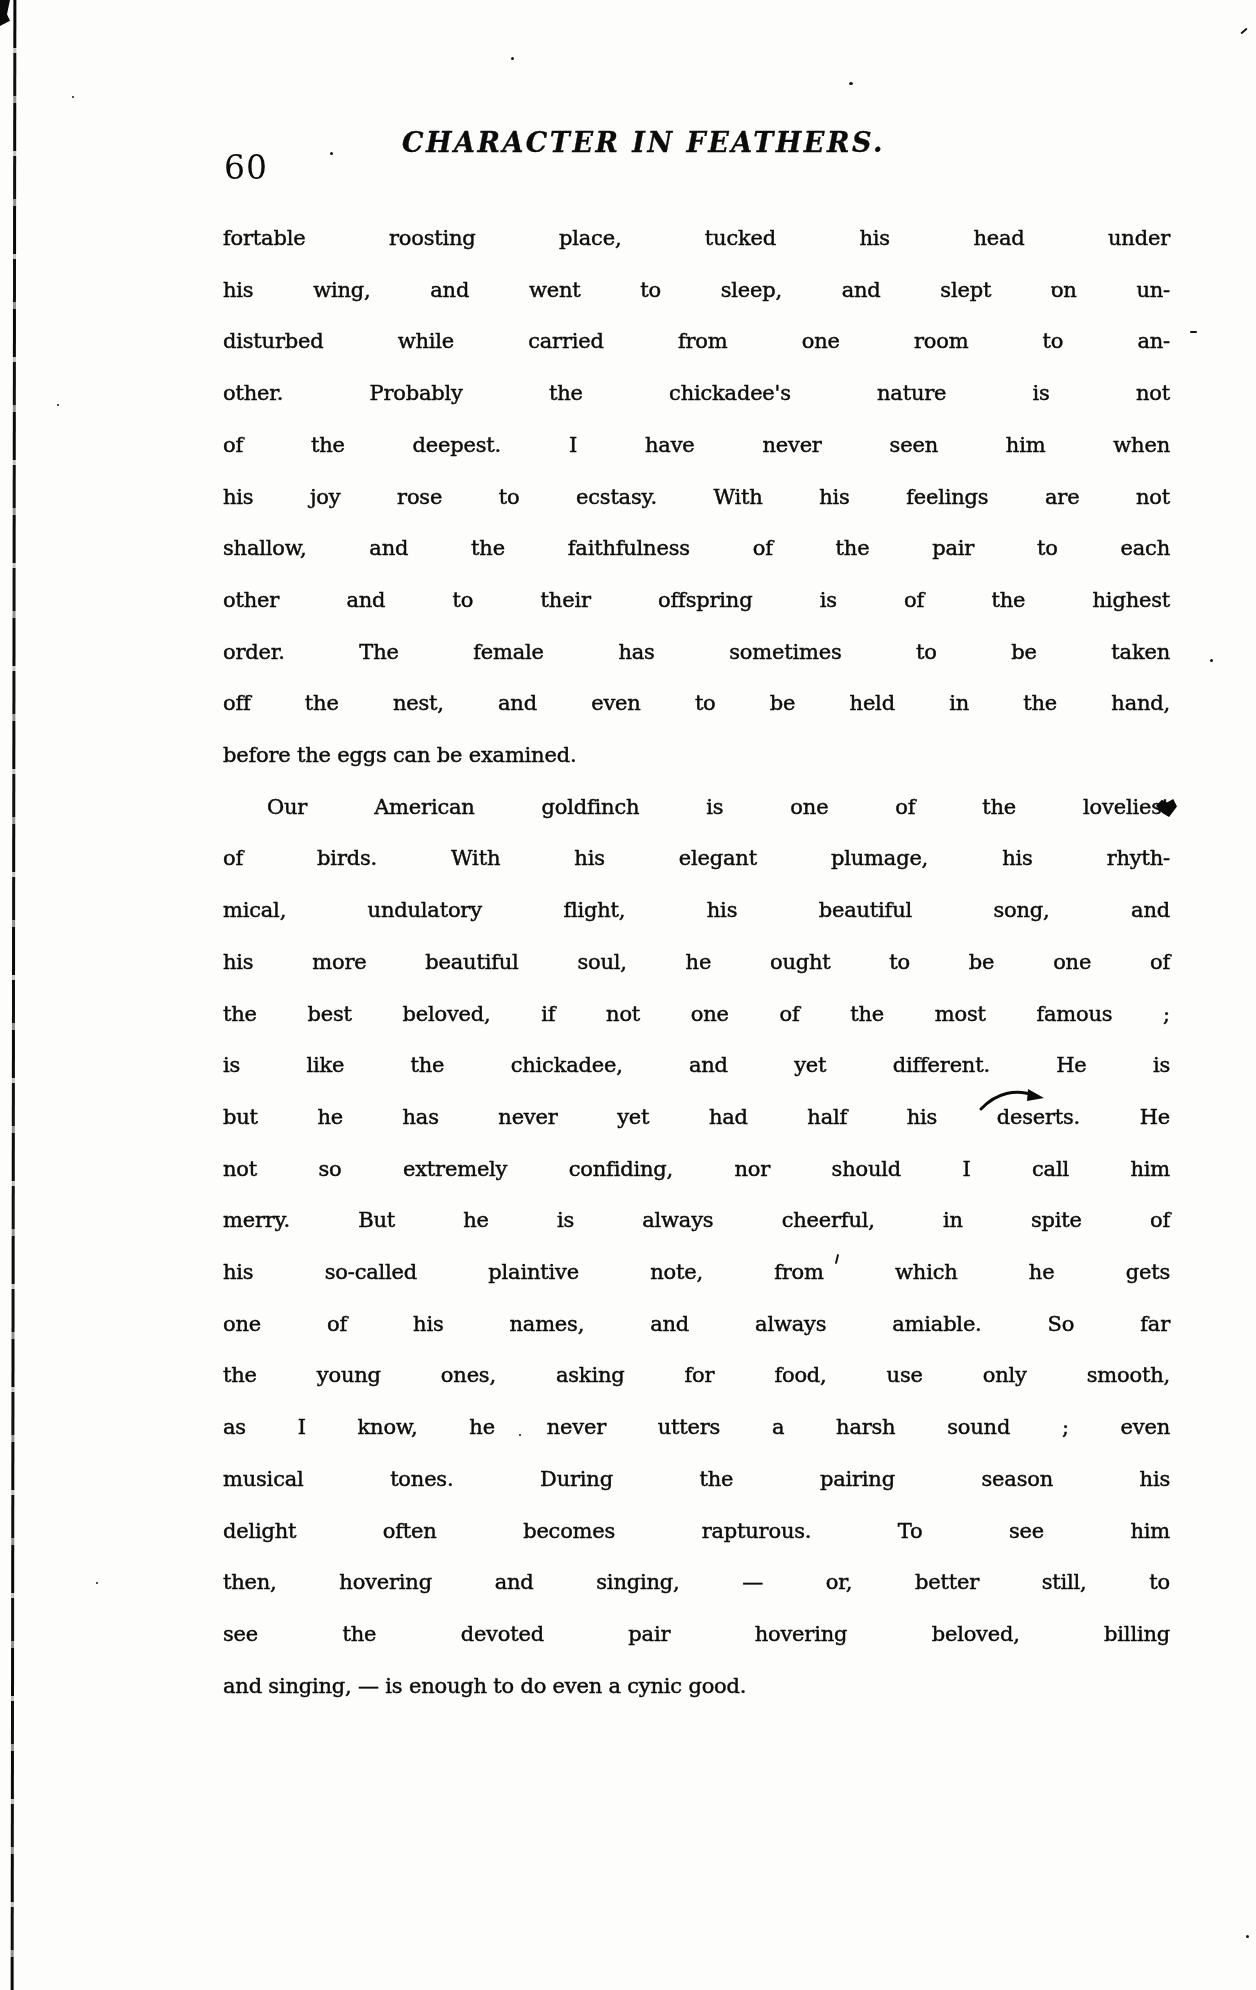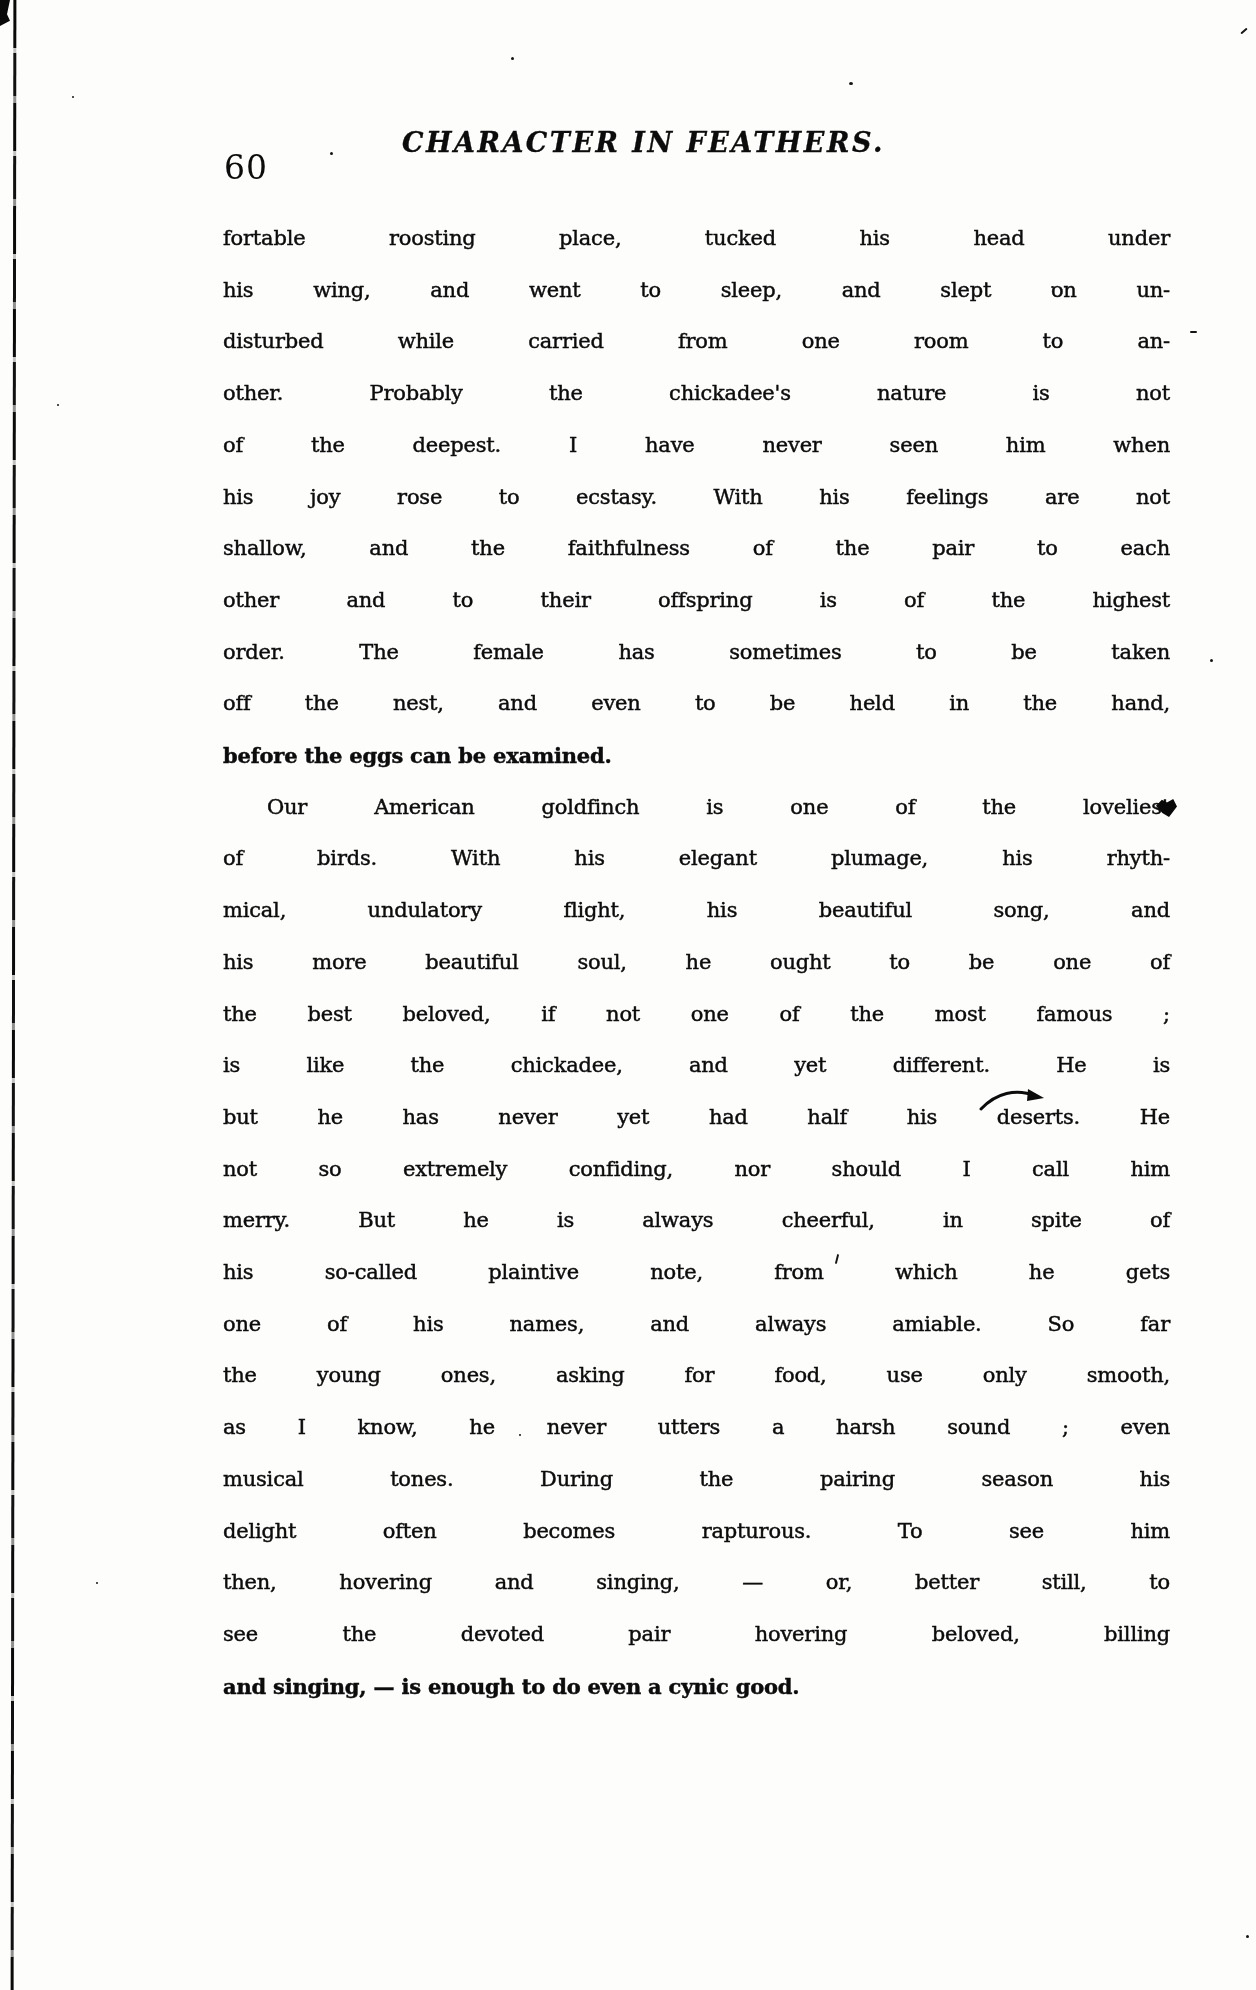--- a/index.html
+++ b/index.html
@@ -35,21 +35,21 @@
     font-size:27px;font-style:italic;font-weight:bold;letter-spacing:2.5px;
     -webkit-text-stroke:.3px #0c0c0c;
   }
   
   .text-block{
     position:absolute;left:223px;top:213px;width:947px;
     font-size:21px;line-height:51.7px;letter-spacing:-.2px;
     -webkit-text-stroke:.45px #0d0d0d;
   }
   .line{text-align:justify;text-align-last:justify;}
-  .line.last{text-align-last:left;font-weight:bold;}
+  .line.last{text-align-last:left;}
   .line.indent{text-indent:44px;}
   
   .ink-blot{
     position:absolute;left:1156px;top:799px;width:21px;height:18px;background:#090909;
     clip-path:polygon(0% 38%,28% 4%,52% 20%,82% 0%,100% 42%,62% 100%,30% 78%);
   }
   .pen-arrow{position:absolute;left:978px;top:1083px;width:76px;height:32px;}
   .speck{position:absolute;background:#151515;border-radius:50%;}
   .speck.bar{border-radius:1px;}
 </style>

